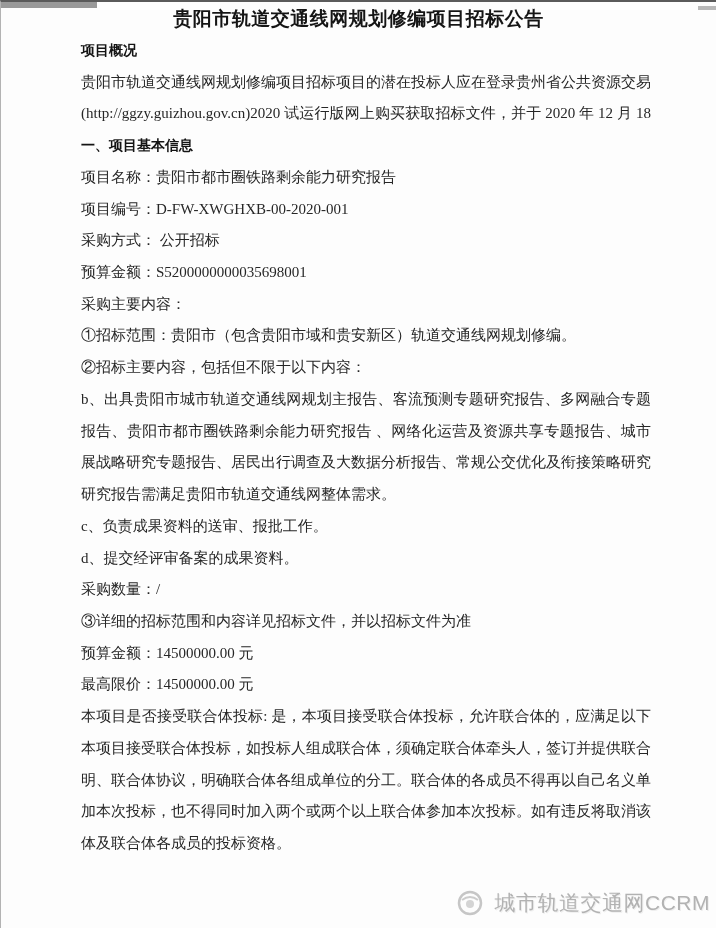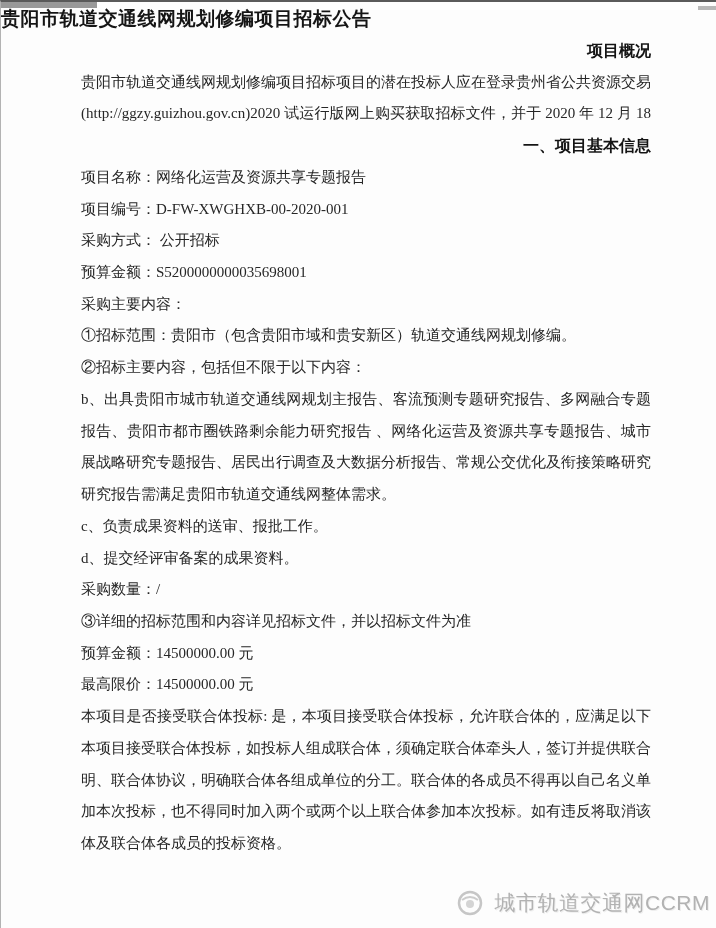--- a/index.html
+++ b/index.html
@@ -34,20 +34,21 @@
     right: 0;
     width: 18px;
     height: 4px;
     background: #9a9a9a;
     opacity: 0.7;
   }
   .title {
     margin: 0;
     padding-top: 4px;
     height: 29px;
+    text-align: center;
     font-size: 19px;
     font-weight: 700;
     color: #151515;
     letter-spacing: 0.5px;
   }
   .content {
     position: absolute;
     top: 33px;
     left: 80px;
     width: 570px;
@@ -60,23 +61,22 @@
     overflow: visible;
   }
   .line.stretch {
     white-space: normal;
     text-align: justify;
     text-align-last: justify;
     overflow: hidden;
   }
   .line.heading {
     font-weight: 700;
-    font-size: 16px;
+    font-size: 14px;
     color: #141414;
-    text-align: right;
   }
   .watermark {
     position: absolute;
     right: 6px;
     bottom: 11px;
     display: flex;
     align-items: center;
     gap: 12px;
     pointer-events: none;
   }
@@ -100,21 +100,21 @@
   <div class="edge-corner"></div>
   <div class="edge-mark-right"></div>
 
   <h1 class="title">贵阳市轨道交通线网规划修编项目招标公告</h1>
 
   <div class="content">
     <div class="line heading">项目概况</div>
     <div class="line stretch">贵阳市轨道交通线网规划修编项目招标项目的潜在投标人应在登录贵州省公共资源交易平台</div>
     <div class="line stretch">(http://ggzy.guizhou.gov.cn)2020 试运行版网上购买获取招标文件，并于 2020 年 12 月 18 日 9</div>
     <div class="line heading">一、项目基本信息</div>
-    <div class="line">项目名称：网络化运营及资源共享专题报告</div>
+    <div class="line">项目名称：贵阳市都市圈铁路剩余能力研究报告</div>
     <div class="line">项目编号：D-FW-XWGHXB-00-2020-001</div>
     <div class="line">采购方式： 公开招标</div>
     <div class="line">预算金额：S5200000000035698001</div>
     <div class="line">采购主要内容：</div>
     <div class="line">①招标范围：贵阳市（包含贵阳市域和贵安新区）轨道交通线网规划修编。</div>
     <div class="line">②招标主要内容，包括但不限于以下内容：</div>
     <div class="line stretch">b、出具贵阳市城市轨道交通线网规划主报告、客流预测专题研究报告、多网融合专题研究</div>
     <div class="line stretch">报告、贵阳市都市圈铁路剩余能力研究报告 、网络化运营及资源共享专题报告、城市远景发</div>
     <div class="line stretch">展战略研究专题报告、居民出行调查及大数据分析报告、常规公交优化及衔接策略研究报告，</div>
     <div class="line">研究报告需满足贵阳市轨道交通线网整体需求。</div>

